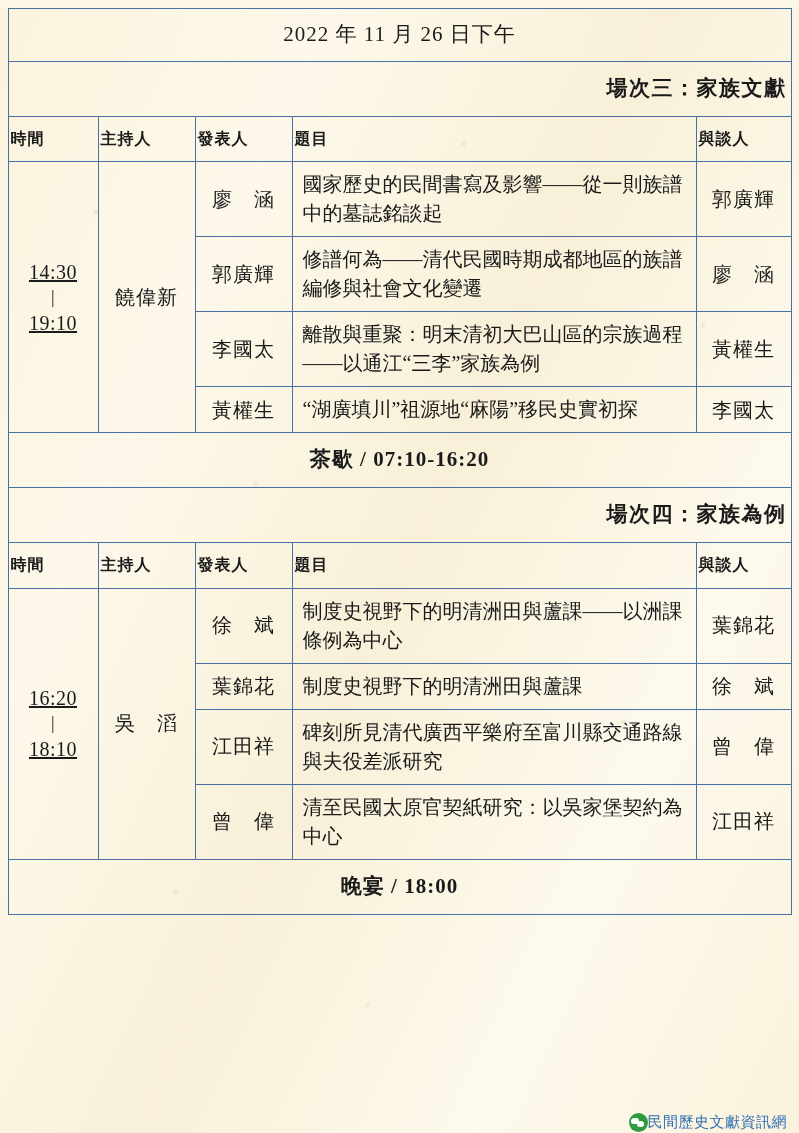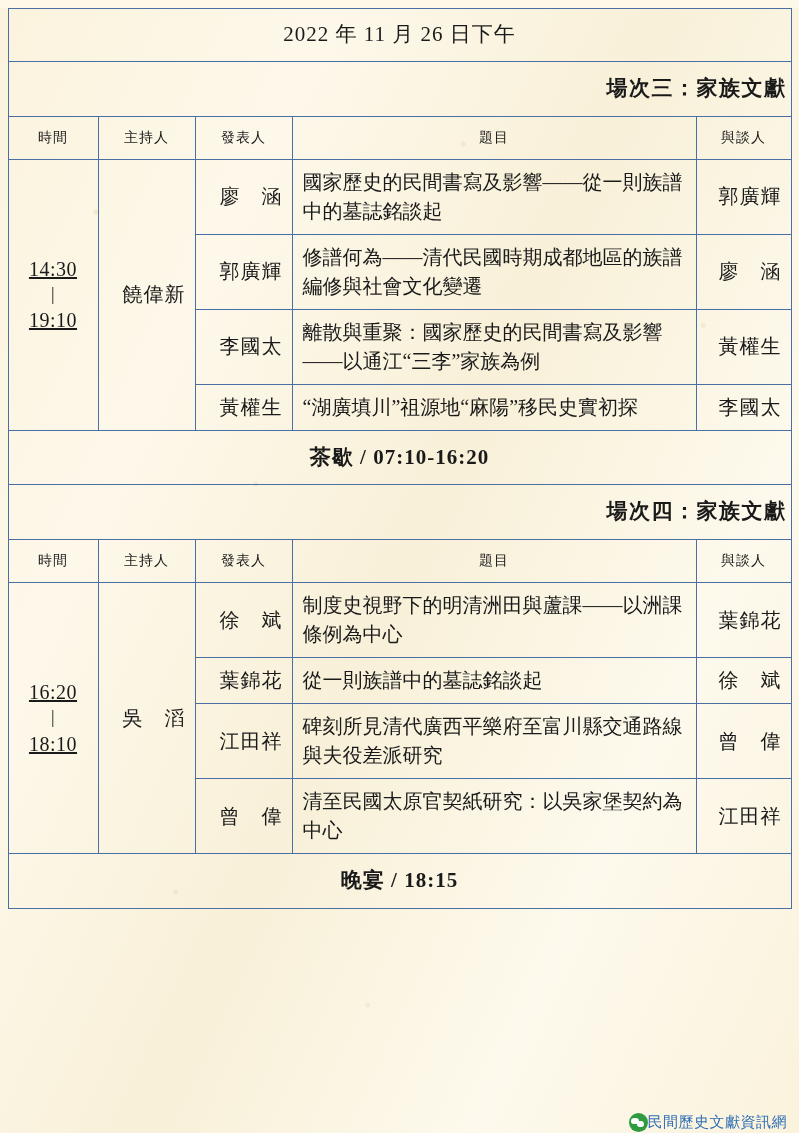--- a/index.html
+++ b/index.html
@@ -61,23 +61,23 @@
     text-align: right;
     font-weight: bold;
     font-size: 21px;
     padding: 12px 4px;
     letter-spacing: 1.5px;
   }
   .colhead td {
     background: #dde6f2;
   }
   .colhead .cell {
-    text-align: center;
-    font-weight: normal;
-    font-size: 14px;
+    text-align: left;
+    font-weight: bold;
+    font-size: 16px;
     padding: 11px 2px;
     letter-spacing: 1px;
   }
   .c-time   { width: 90px; }
   .c-chair  { width: 97px; }
   .c-speaker{ width: 97px; }
   .c-title  { width: 404px; }
   .c-disc   { width: 95px; }
   .timeblock {
     text-align: center;
@@ -86,21 +86,21 @@
     letter-spacing: 0.5px;
     text-decoration: underline;
   }
   .timeblock .bar {
     display: block;
     font-size: 18px;
     line-height: 1.2;
     margin: 2px 0;
   }
   .namecell {
-    text-align: right;
+    text-align: center;
     font-size: 20px;
     letter-spacing: 1px;
   }
   .titlecell {
     text-align: left;
     font-size: 20px;
     line-height: 1.45;
     padding: 8px 10px;
   }
   .breakbar td {
@@ -235,21 +235,21 @@
         <td>
             <div class="cell namecell">廖　涵</div>
           </td>
       </tr>
 
       <tr>
         <td>
             <div class="cell namecell">李國太</div>
           </td>
         <td>
-            <div class="cell titlecell">離散與重聚：國家歷史的民間書寫及影響——以通江“三李”家族為例</div>
+            <div class="cell titlecell">離散與重聚：明末清初大巴山區的宗族過程——以通江“三李”家族為例</div>
           </td>
         <td>
             <div class="cell namecell">黃權生</div>
           </td>
       </tr>
 
       <tr>
         <td>
             <div class="cell namecell">黃權生</div>
           </td>
@@ -262,21 +262,21 @@
       </tr>
 
       <tr class="breakbar">
         <td colspan="5">
           <div class="cell">茶歇 / 07:10-16:20</div>
         </td>
       </tr>
 
       <tr class="session-head">
         <td colspan="5">
-          <div class="cell">場次四：家族文獻</div>
+          <div class="cell">場次四：家族為例</div>
         </td>
       </tr>
 
       <tr class="colhead">
         <td>
             <div class="cell">時間</div>
           </td>
         <td>
             <div class="cell">主持人</div>
           </td>
@@ -311,21 +311,21 @@
         <td>
             <div class="cell namecell">葉錦花</div>
           </td>
       </tr>
 
       <tr>
         <td>
             <div class="cell namecell">葉錦花</div>
           </td>
         <td>
-            <div class="cell titlecell">從一則族譜中的墓誌銘談起</div>
+            <div class="cell titlecell">制度史視野下的明清洲田與蘆課</div>
           </td>
         <td>
             <div class="cell namecell">徐　斌</div>
           </td>
       </tr>
 
       <tr>
         <td>
             <div class="cell namecell">江田祥</div>
           </td>
@@ -344,21 +344,21 @@
         <td>
             <div class="cell titlecell">清至民國太原官契紙研究：以吳家堡契約為中心</div>
           </td>
         <td>
             <div class="cell namecell">江田祥</div>
           </td>
       </tr>
 
       <tr class="dinnerbar">
         <td colspan="5">
-          <div class="cell">晚宴 / 18:15</div>
+          <div class="cell">晚宴 / 18:00</div>
         </td>
       </tr>
 
     </tbody>
   </table>
 
   <div class="watermark">
     <span class="wm-badge"></span>
     <span>民間歷史文獻資訊網</span>
   </div>

